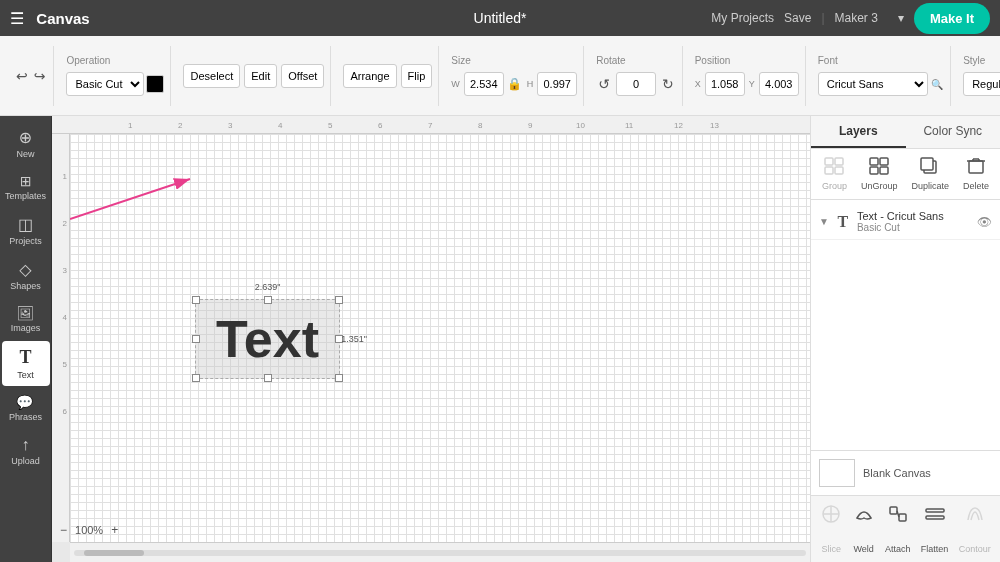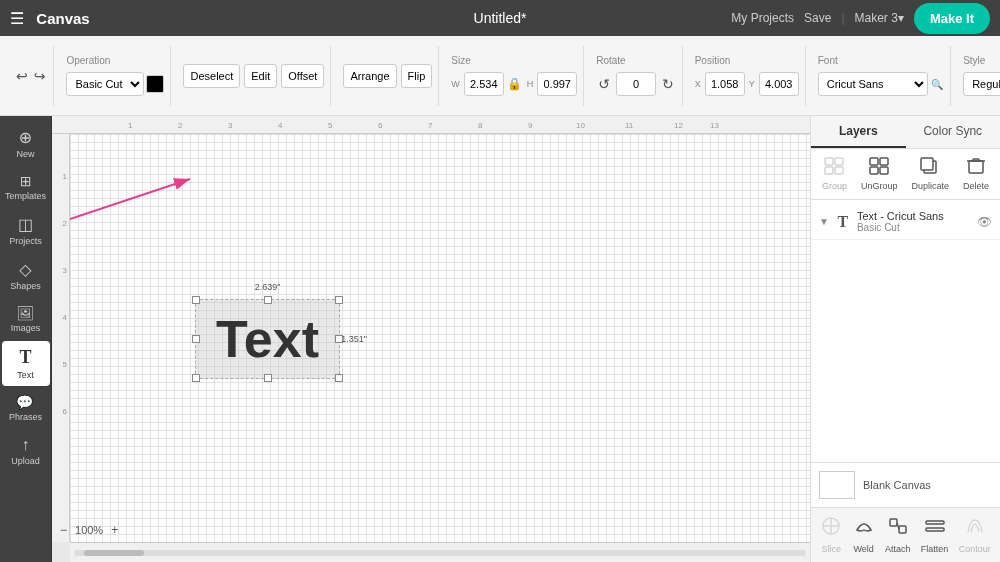--- a/index.html
+++ b/index.html
@@ -10,21 +10,21 @@
       display: flex; align-items: center; background: #414141; color: #fff;
       height: 36px; padding: 0 10px; gap: 12px;
     }
     #topbar .menu-icon { font-size: 16px; cursor: pointer; }
     #topbar .app-title { font-size: 15px; font-weight: 600; color: #fff; margin-right: auto; }
     #topbar .doc-title { position: absolute; left: 50%; transform: translateX(-50%); font-size: 14px; color: #fff; }
     #topbar .top-right { display: flex; align-items: center; gap: 10px; margin-left: auto; }
     #topbar .top-right .my-projects { color: #ccc; font-size: 12px; cursor: pointer; }
     #topbar .top-right .save-btn { color: #ccc; font-size: 12px; cursor: pointer; }
     #topbar .top-right .divider { color: #666; }
-    #topbar .top-right .maker-btn { color: #ccc; font-size: 12px; cursor: pointer; display: flex; align-items: center; gap: 0; }
+    #topbar .top-right .maker-btn { color: #ccc; font-size: 12px; cursor: pointer; display: flex; align-items: center; gap: 20px; }
     #topbar .top-right .make-it-btn {
       background: #00c4a7; color: #fff; border: none; border-radius: 20px;
       padding: 8px 16px; font-size: 13px; font-weight: 600; cursor: pointer;
     }
 
     
     #toolbar {
       background: #f5f5f5; border-bottom: 1px solid #ddd;
       height: 80px; display: flex; align-items: center; padding: 0 8px; gap: 6px;
     }
@@ -183,21 +183,21 @@
     #panel-bottom { border-top: 1px solid #ddd; padding: 8px; }
     .blank-canvas-row { display: flex; align-items: center; gap: 8px; }
     .blank-canvas-preview { width: 36px; height: 28px; border: 1px solid #ccc; background: #fff; }
     .blank-canvas-label { font-size: 11px; color: #555; }
 
     #bottom-actions {
       display: flex; justify-content: space-around; padding: 8px 4px;
       border-top: 1px solid #ddd; background: #f5f5f5;
     }
     .bottom-action {
-      display: flex; flex-direction: column; align-items: center; gap: 4px;
+      display: flex; flex-direction: column; align-items: center; gap: 16px;
       cursor: pointer; color: #555;
     }
     .bottom-action.disabled { opacity: 0.4; }
     .bottom-action .ba-icon { font-size: 16px; }
     .bottom-action .ba-label { font-size: 9px; }
 
     
     .sidebar-item.text-active {
       background: #fff;
       color: #333;

